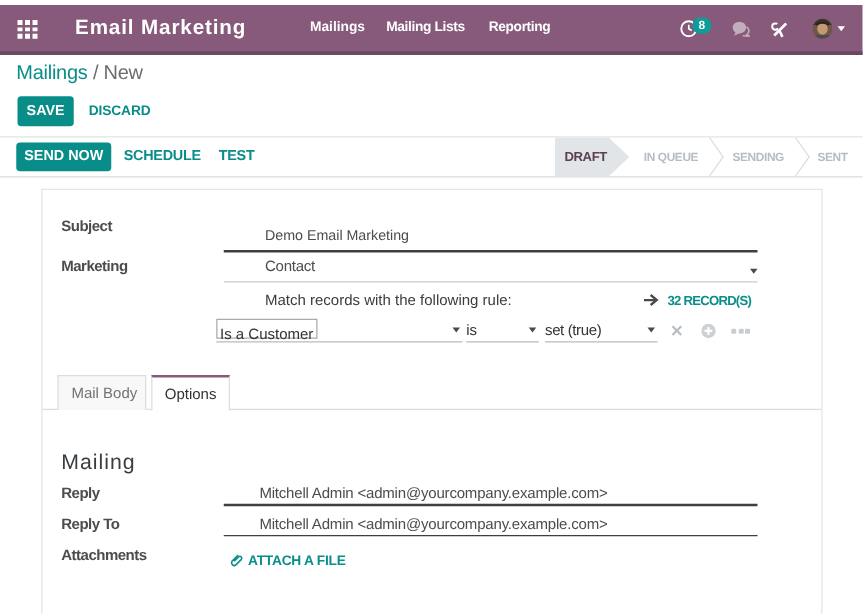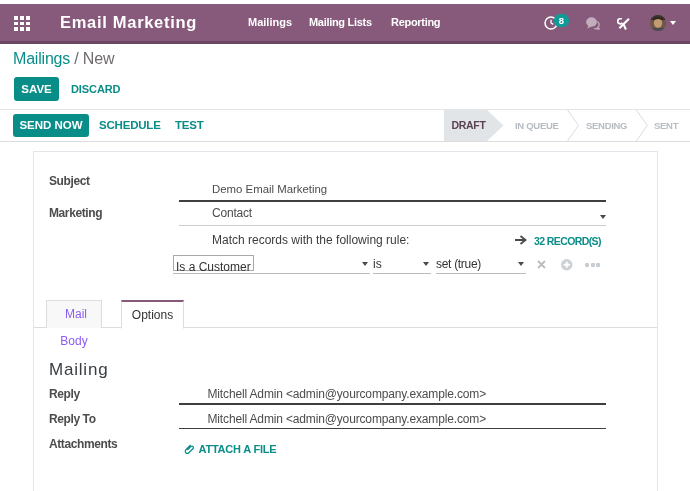--- a/index.html
+++ b/index.html
@@ -28,21 +28,21 @@
 
   .lbl { position:absolute; left:15px; font-size:12px; font-weight:bold; color:#4c4c4c; letter-spacing:-0.4px; }
   .val { position:absolute; left:145px; font-size:12px; color:#4c4c4c; letter-spacing:-0.2px;margin-left:33px; }
   .fieldline { position:absolute; left:145px; width:427px; height:0; }
 
   .teal { color:#0a8e8a; }
 
   
   .tabbar { position:absolute; left:0; top:148px; width:623px; height:28px; border-bottom:1px solid #dddddd; }
   .tab { position:absolute; top:0; height:28px; font-size:12px; text-align:center; line-height:27px; }
-  .tab.inactive { left:12px; width:56px; text-indent:4px; color:#8b5cf6; background:#f8f8f8; border:1px solid #ddd; border-bottom:none; }
+  .tab.inactive { left:12px; width:71px; text-indent:4px; color:#737373; background:#f8f8f8; border:1px solid #ddd; border-bottom:none; }
   .tab.active { left:87px; width:63px; color:#333; background:#fff; border:1px solid #ddd; border-bottom:1px solid #fff; border-top:2px solid #875A7B; height:29px; }
 
   .h-mailing { position:absolute; left:15px; top:208px; font-size:17px; letter-spacing:0.8px; color:#383d41; }
   .sel-caret { position:absolute; width:0; height:0; border-left:3.5px solid transparent; border-right:3.5px solid transparent; border-top:4.5px solid #4a4a4a; }
 </style>
 </head>
 <body>
 
 <div class="navbar">
   <div class="grid-icon">

